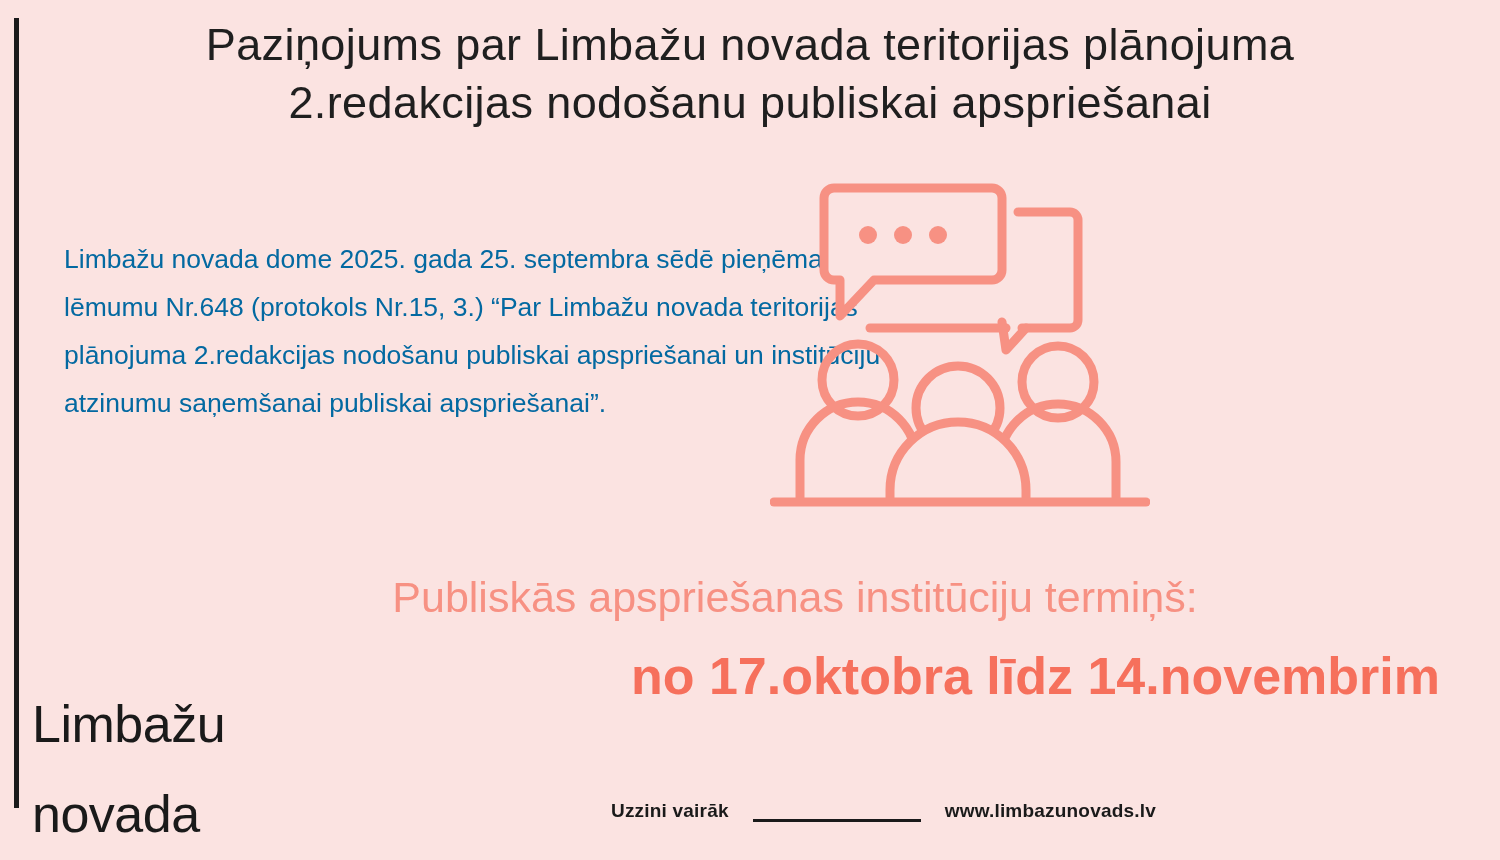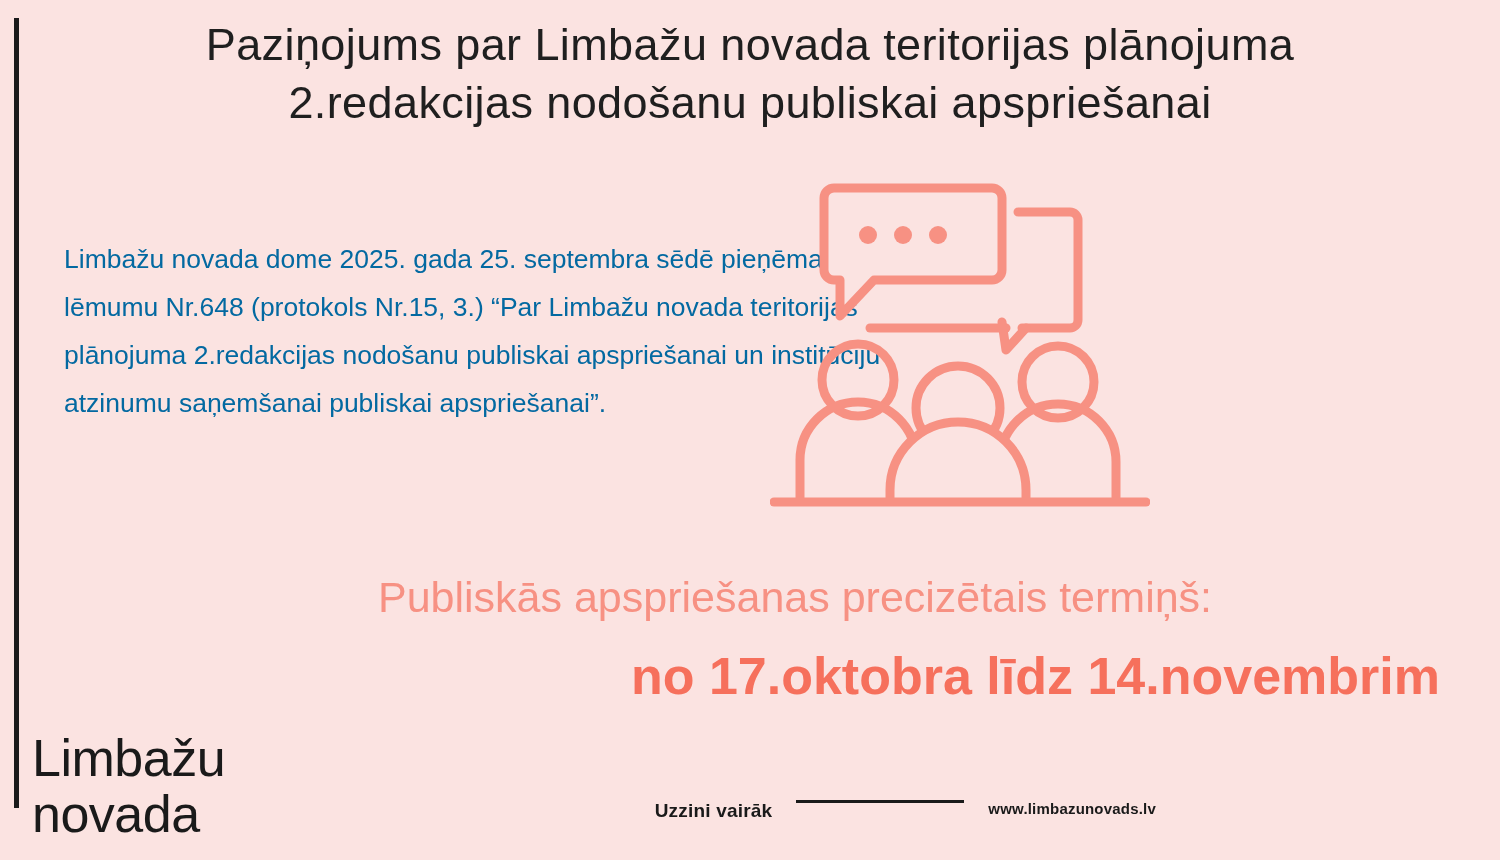--- a/index.html
+++ b/index.html
@@ -91,43 +91,44 @@
     left: 32px;
     bottom: 18px;
     width: 320px;
   }
   .logo-line1, .logo-line2 {
     font-size: 52px;
     line-height: 56px;
     font-weight: 400;
     color: #1a1a1a;
     letter-spacing: -0.5px;
+    margin-top: 34px;
   }
   
   .footer {
     position: absolute;
     right: 52px;
     bottom: 38px;
     display: flex;
-    align-items: flex-start;
+    align-items: flex-end;
     gap: 24px;
   }
   .footer-label {
     font-size: 19px;
     font-weight: 700;
     color: #1a1a1a;
     letter-spacing: 0.2px;
   }
   .footer-rule {
     width: 168px;
     height: 3px;
     background: #1a1a1a;
   }
   .footer-url {
-    font-size: 15px;
+    font-size: 19px;
     font-weight: 700;
     color: #1a1a1a;
     letter-spacing: 0.2px;
   }
 </style>
 </head>
 <body>
 
 <div class="poster">
 
@@ -155,21 +156,21 @@
       <circle cx="288" cy="212" r="36" stroke="#f79183" stroke-width="9"></circle>
       <path d="M230 330 V292 A58 58 0 0 1 346 292 V330" stroke="#f79183" stroke-width="9" stroke-linecap="round"></path>
 
       <circle cx="188" cy="238" r="42" fill="#fbe3e1" stroke="#f79183" stroke-width="9"></circle>
       <path d="M120 330 V320 A68 68 0 0 1 256 320 V330" fill="#fbe3e1" stroke="#f79183" stroke-width="9" stroke-linecap="round"></path>
 
       <path d="M4 332 H376" stroke="#f79183" stroke-width="9" stroke-linecap="round"></path>
     </svg>
   </div>
 
-  <div class="deadline-label">Publiskās apspriešanas precizētais termiņš:</div>
+  <div class="deadline-label">Publiskās apspriešanas institūciju termiņš:</div>
 
   <div class="deadline-dates">no 17.oktobra līdz 14.novembrim</div>
 
   <div class="logo">
     <div class="logo-line1">Limbažu</div>
     <div class="logo-line2">novada</div>
   </div>
 
   <div class="footer">
     <span class="footer-label">Uzzini vairāk</span>

